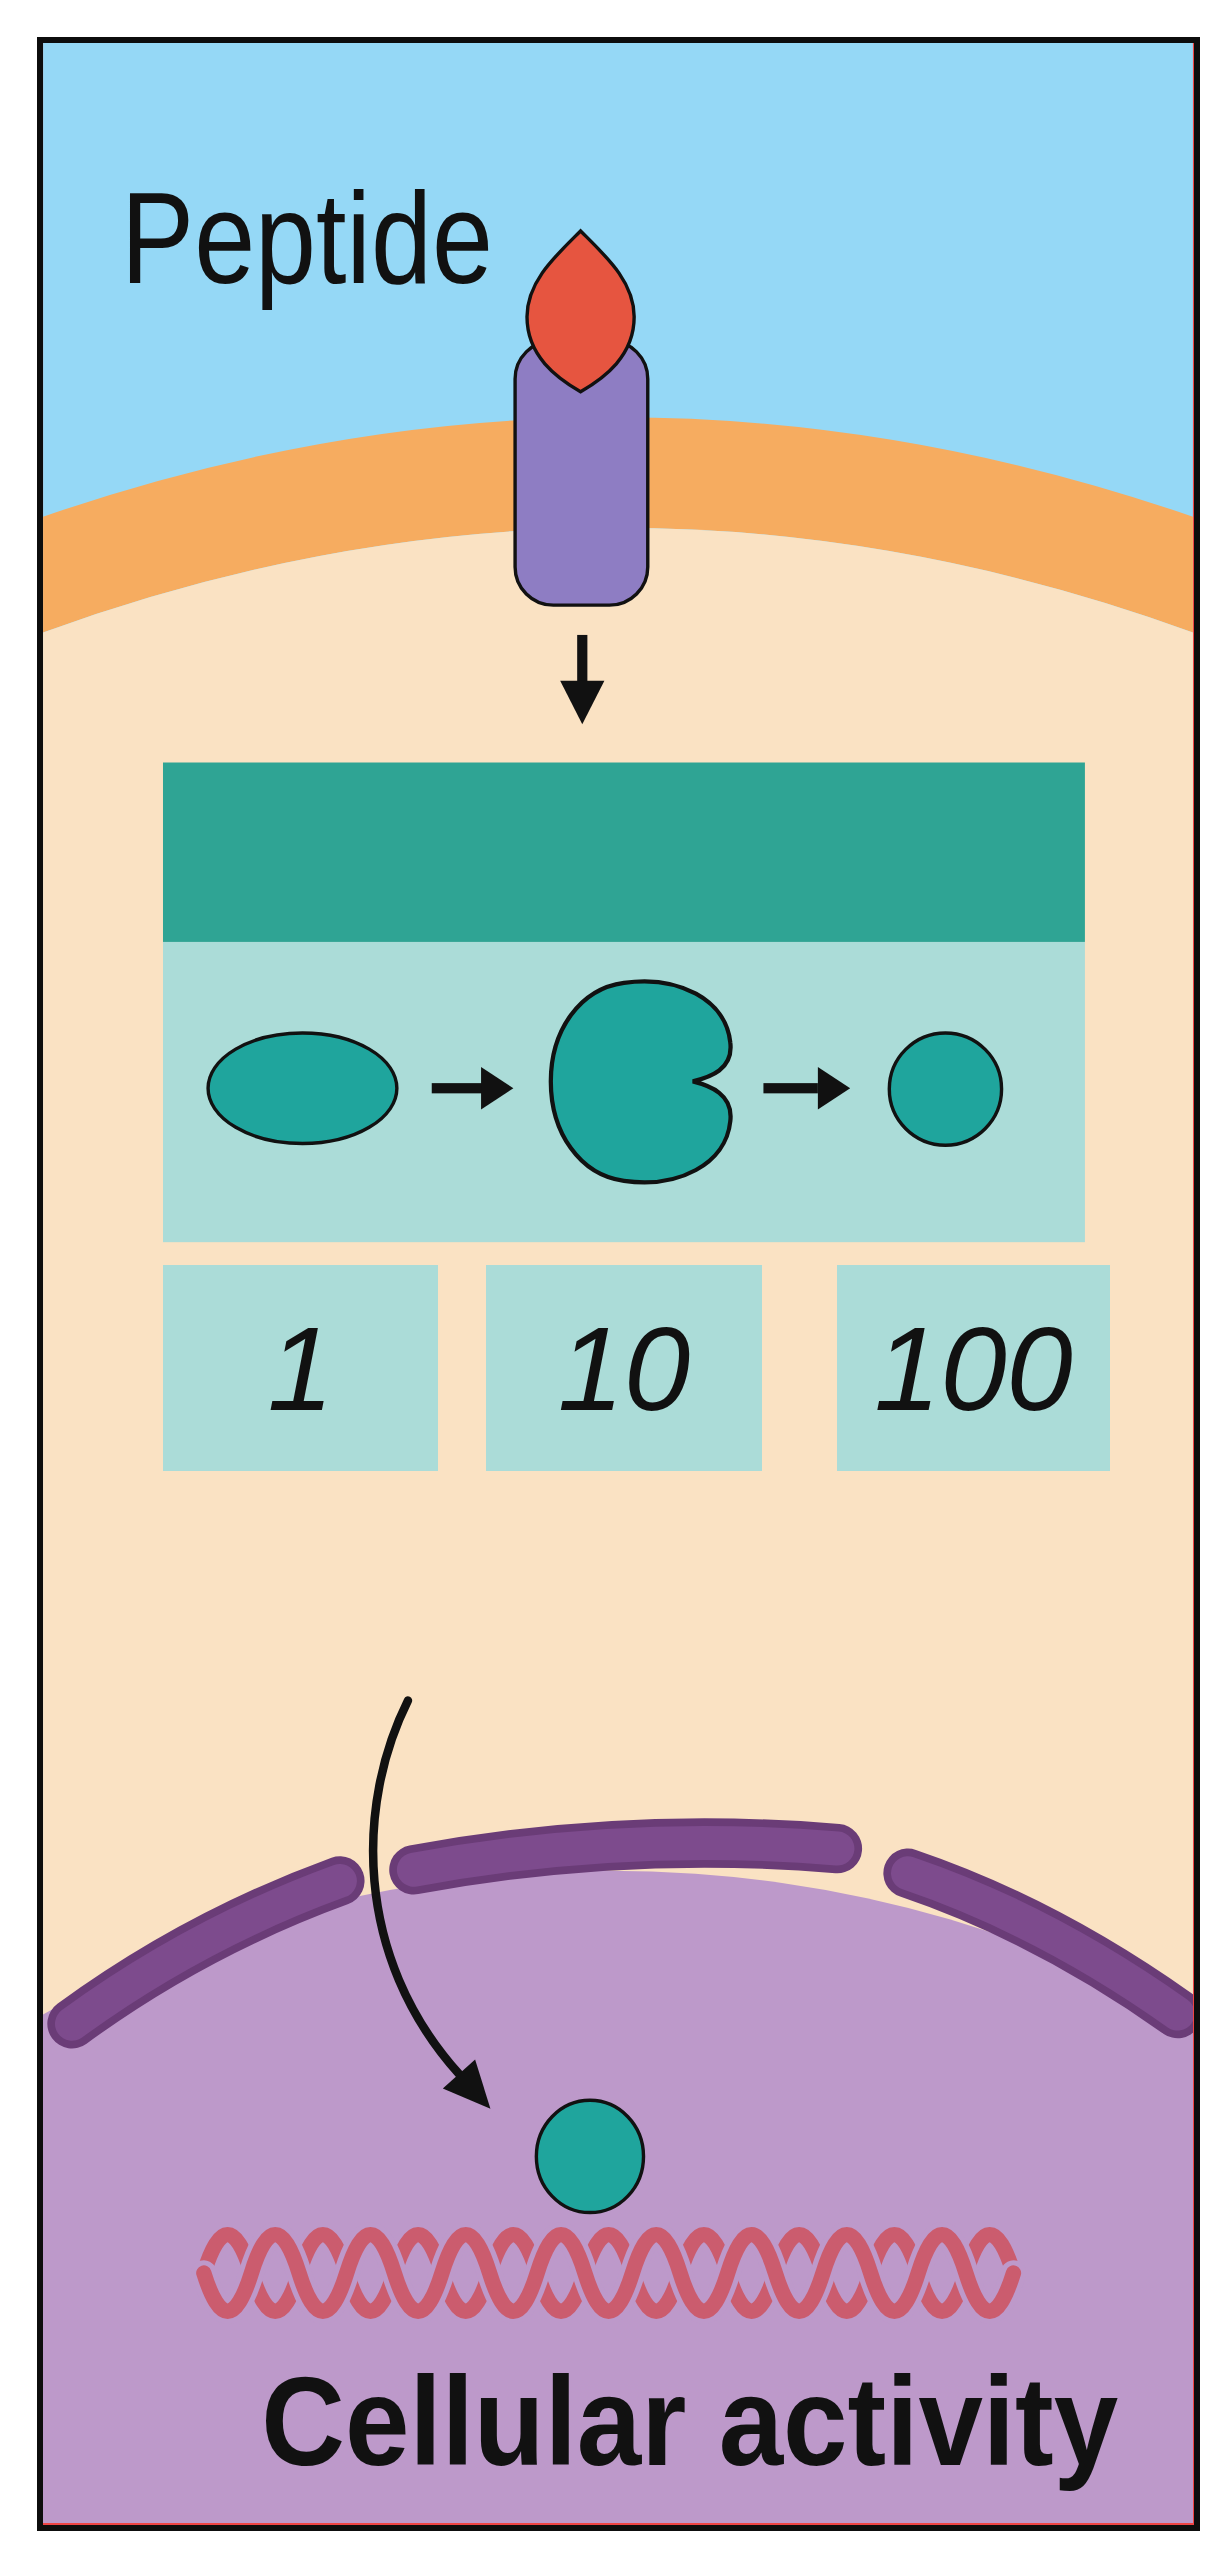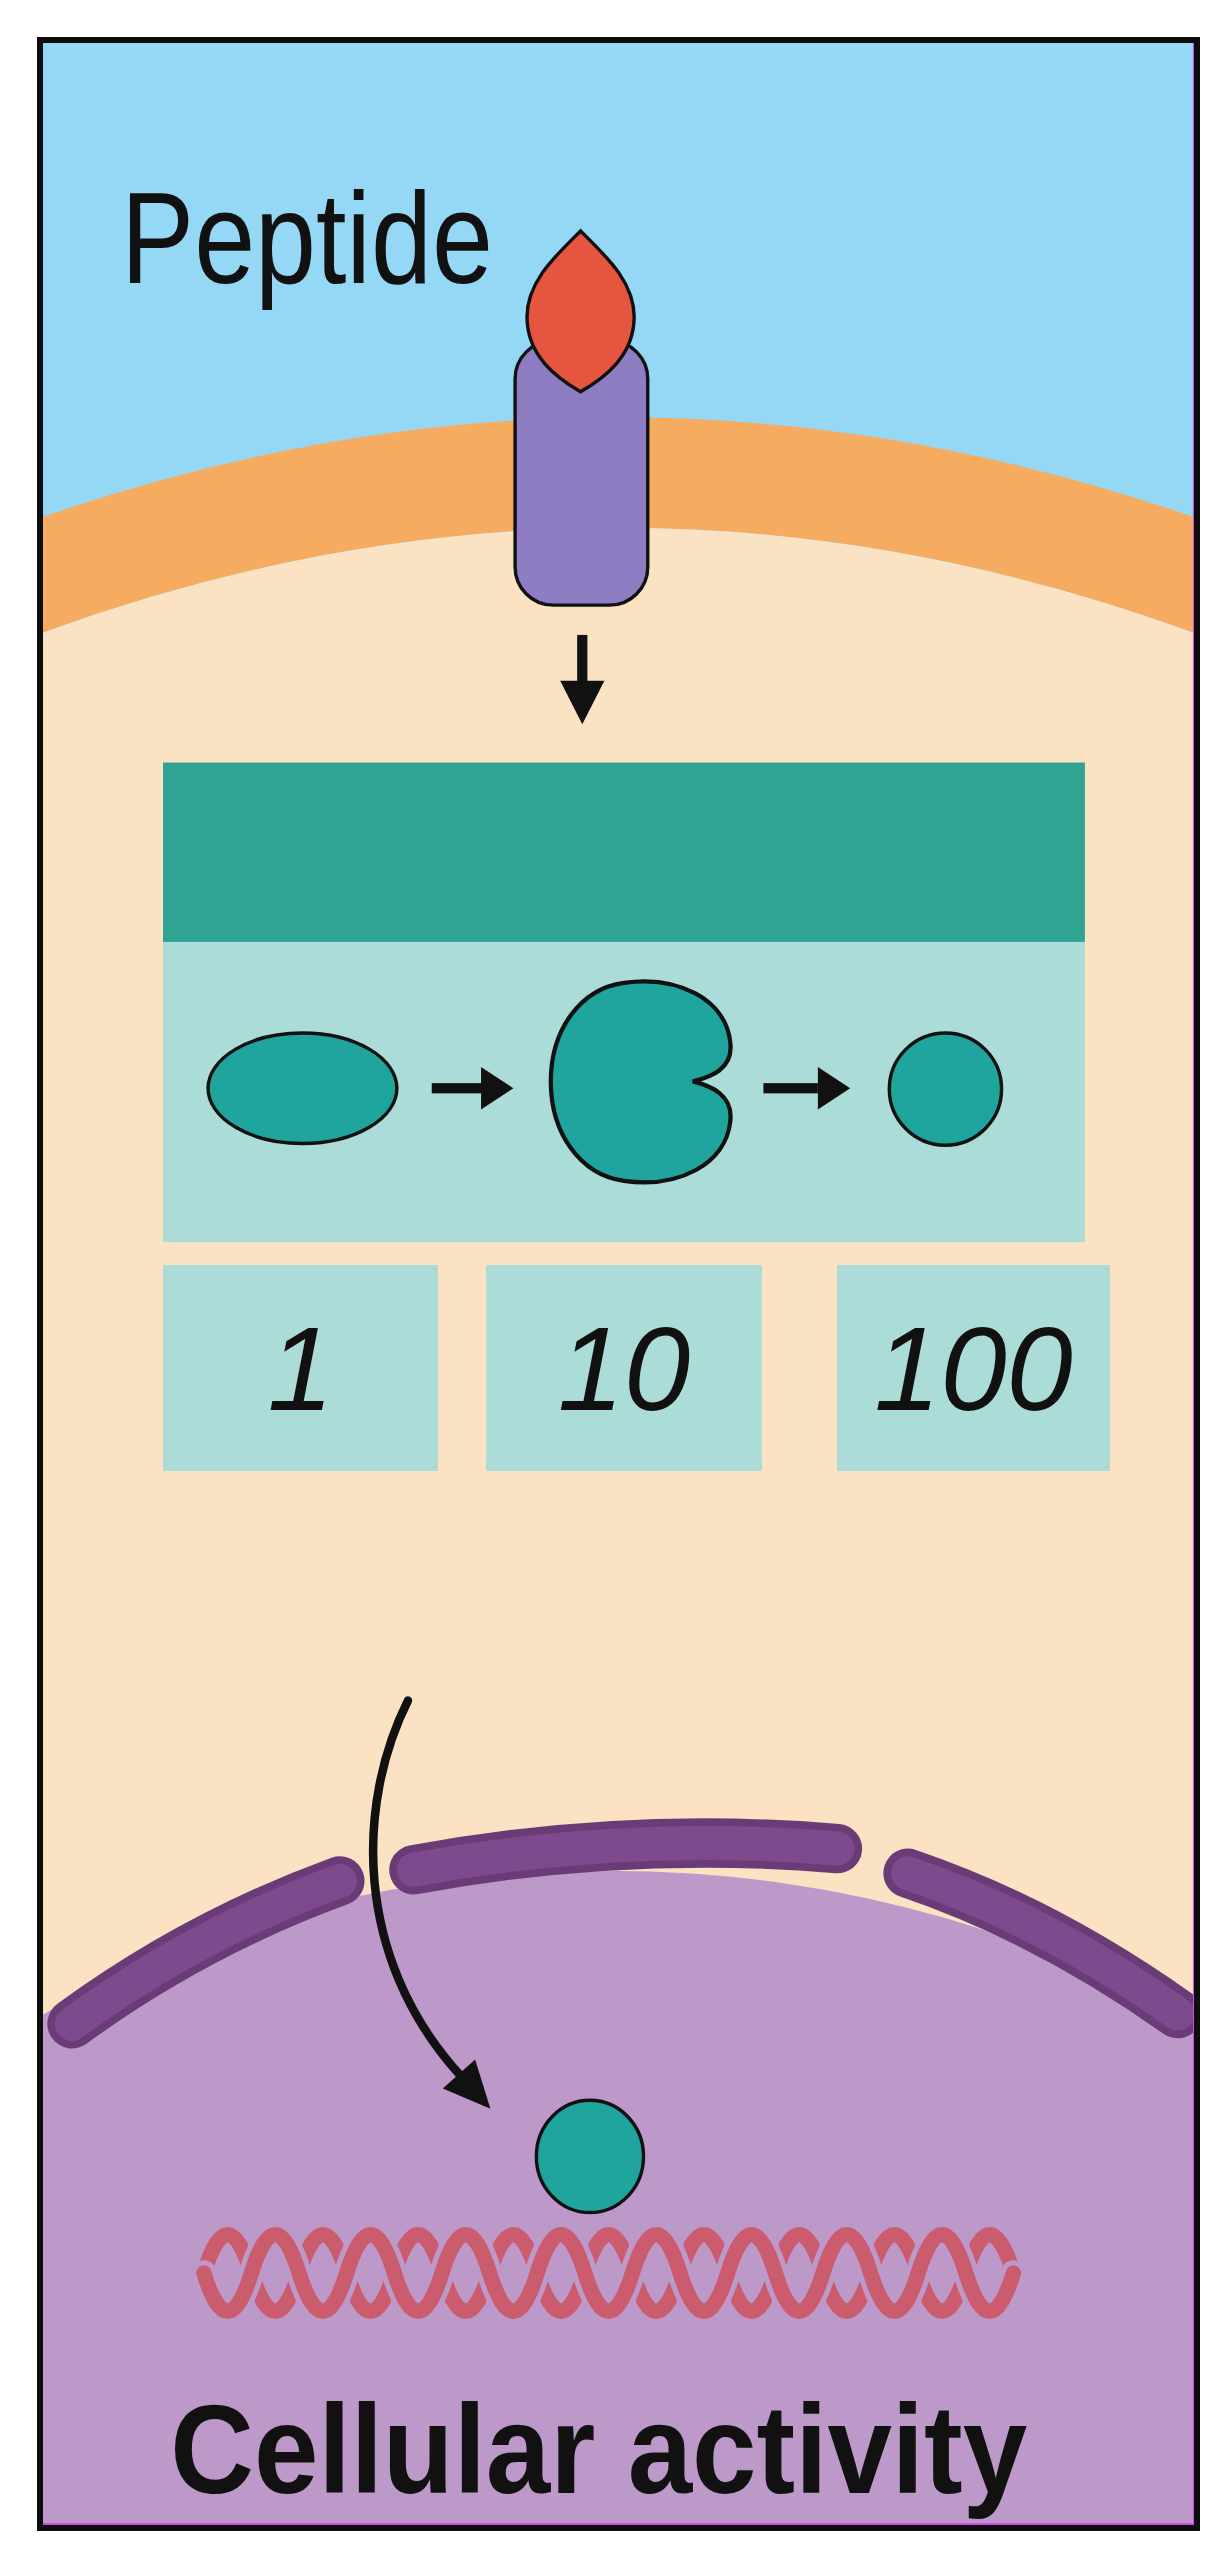--- a/index.html
+++ b/index.html
@@ -4,21 +4,21 @@
 <style>
   * { margin:0; padding:0; box-sizing:border-box; }
   html,body { background:#ffffff; }
   .page {
     position:relative; width:1231px; height:2576px; background:#ffffff;
     font-family:"Liberation Sans", sans-serif; color:#111;
     overflow:hidden;
   }
   .frame {
     position:absolute; left:37px; top:37px; width:1163px; height:2494px;
-    border:6.8px solid #0d0d0d; background:#d946ef;
+    border:6.8px solid #0d0d0d; background:#ef4444;
   }
   .scene { position:absolute; left:0; top:0; display:block; }
 
   .label { position:absolute; line-height:1; white-space:nowrap; }
 
   .peptide-label {
     left:78px; top:131px; font-size:129px; font-weight:400;
     transform:scaleX(0.85); transform-origin:left top;
   }
   .banner-label-box {
@@ -36,21 +36,21 @@
   .num-box span { font-size:119px; font-style:italic; line-height:1; }
   .num-box-1 { left:120px; width:275px; }
   .num-box-2 { left:443px; width:276px; }
   .num-box-3 { left:794px; width:273px; }
 
   .amp-label { left:0; top:1493px; width:1124px; text-align:center; }
   .amp-label span {
     display:inline-block; font-size:122px; font-style:italic; line-height:1;
     transform:scaleX(0.95);
   }
-  .cell-label { left:0; top:2316px; width:1112px; text-align:center;margin-top:28px; }
+  .cell-label { left:0; top:2316px; width:1112px; text-align:right; }
   .cell-label span {
     display:inline-block; font-size:126px; font-weight:bold; line-height:1;
     transform:scaleX(0.92);
   }
 </style>
 </head>
 <body>
 
 <div class="page">
   <div class="frame">

